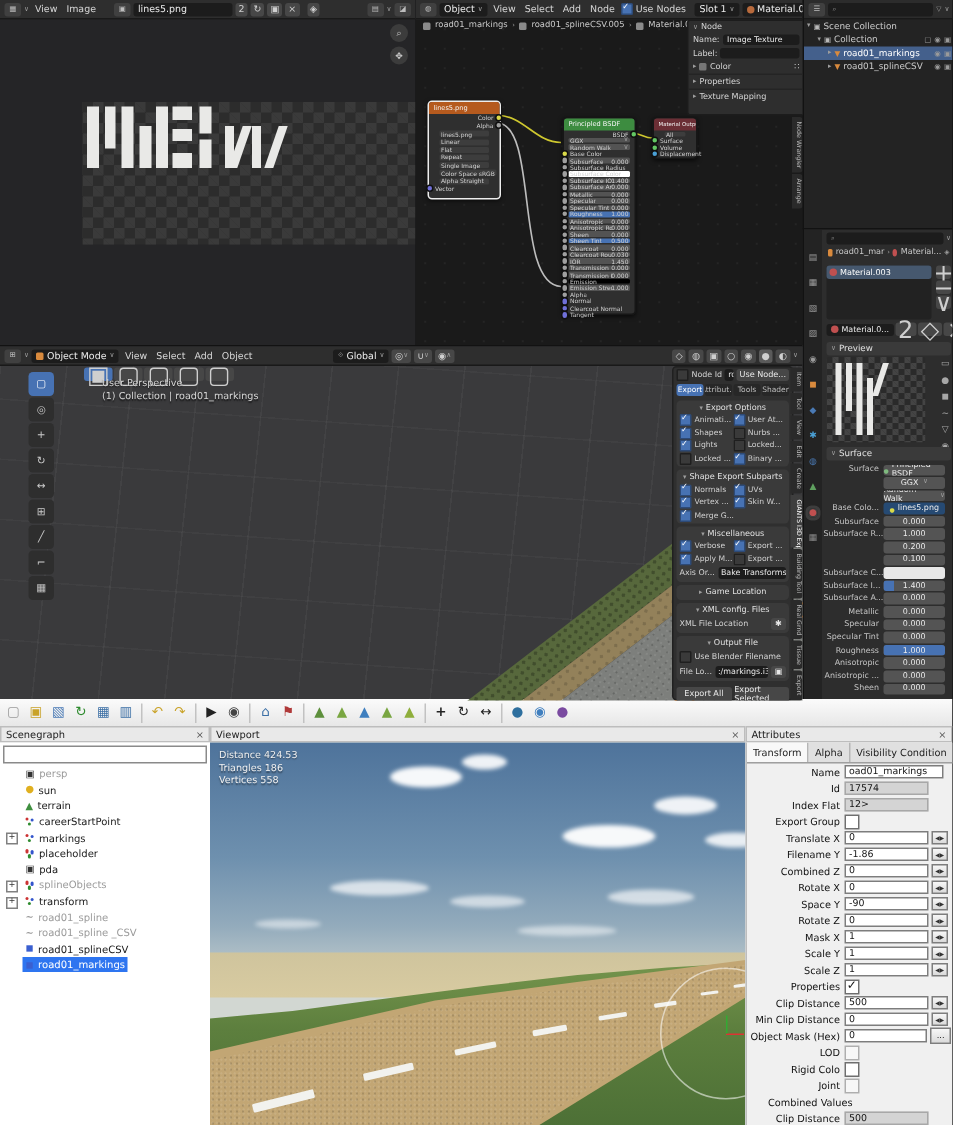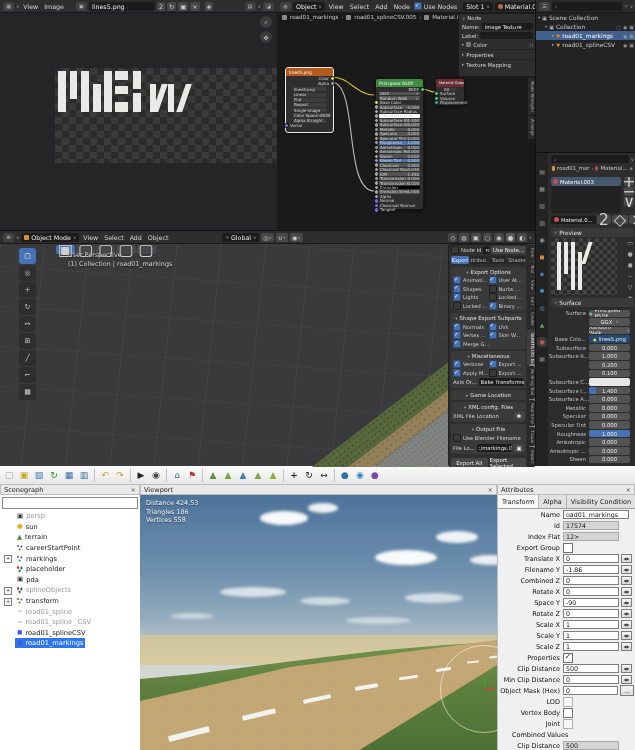--- a/index.html
+++ b/index.html
@@ -1137,21 +1137,21 @@
             <span class="galabel">Space Y</span>
             <span class="gfield">-90</span>
             <span class="gspin">◀▶</span>
           </div>
           <div class="garow">
             <span class="galabel">Rotate Z</span>
             <span class="gfield">0</span>
             <span class="gspin">◀▶</span>
           </div>
           <div class="garow">
-            <span class="galabel">Scale X</span>
+            <span class="galabel">Mask X</span>
             <span class="gfield">1</span>
             <span class="gspin">◀▶</span>
           </div>
           <div class="garow">
             <span class="galabel">Scale Y</span>
             <span class="gfield">1</span>
             <span class="gspin">◀▶</span>
           </div>
           <div class="garow">
             <span class="galabel">Scale Z</span>
@@ -1175,21 +1175,21 @@
           <div class="garow">
             <span class="galabel">Object Mask (Hex)</span>
             <span class="gfield">0</span>
             <span class="gmore">...</span>
           </div>
           <div class="garow">
             <span class="galabel">LOD</span>
             <span class="gchk dis"></span>
           </div>
           <div class="garow">
-            <span class="galabel">Vertex Body</span>
+            <span class="galabel">Rigid Colo</span>
             <span class="gchk"></span>
           </div>
           <div class="garow">
             <span class="galabel">Joint</span>
             <span class="gchk dis"></span>
           </div>
           <div class="garow">
             <span class="gsec">Combined Values</span>
           </div>
           <div class="garow">

